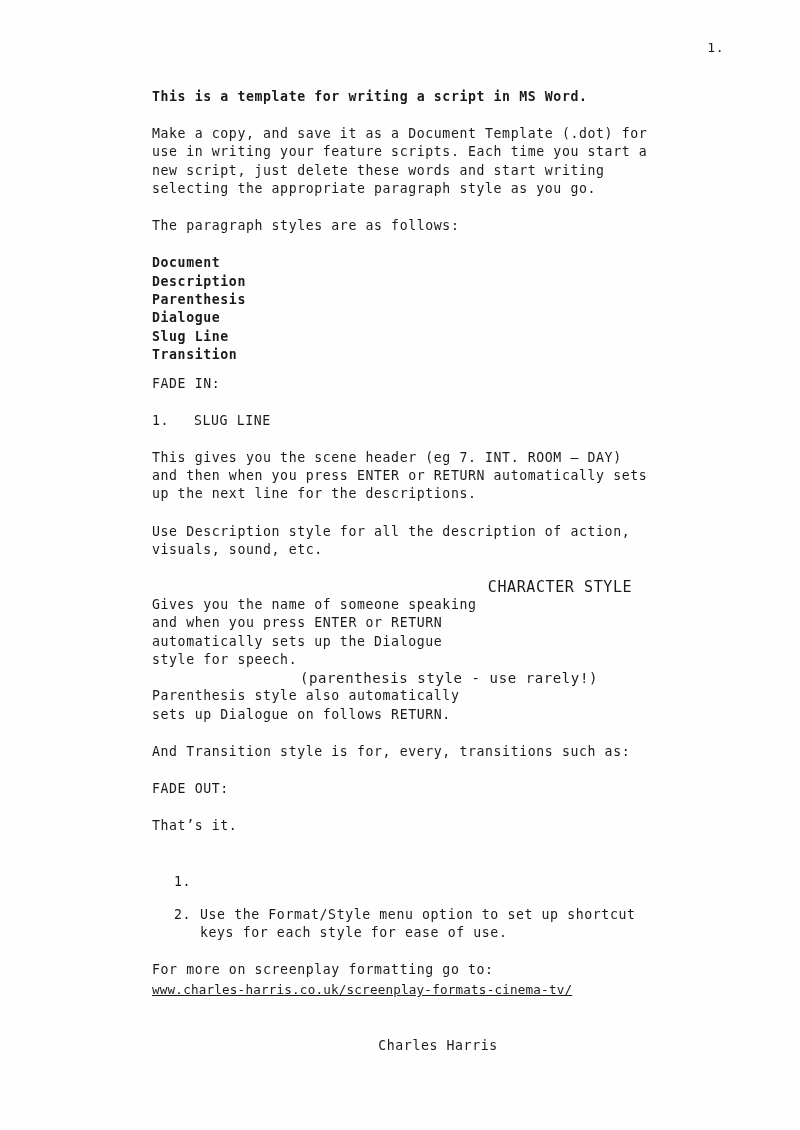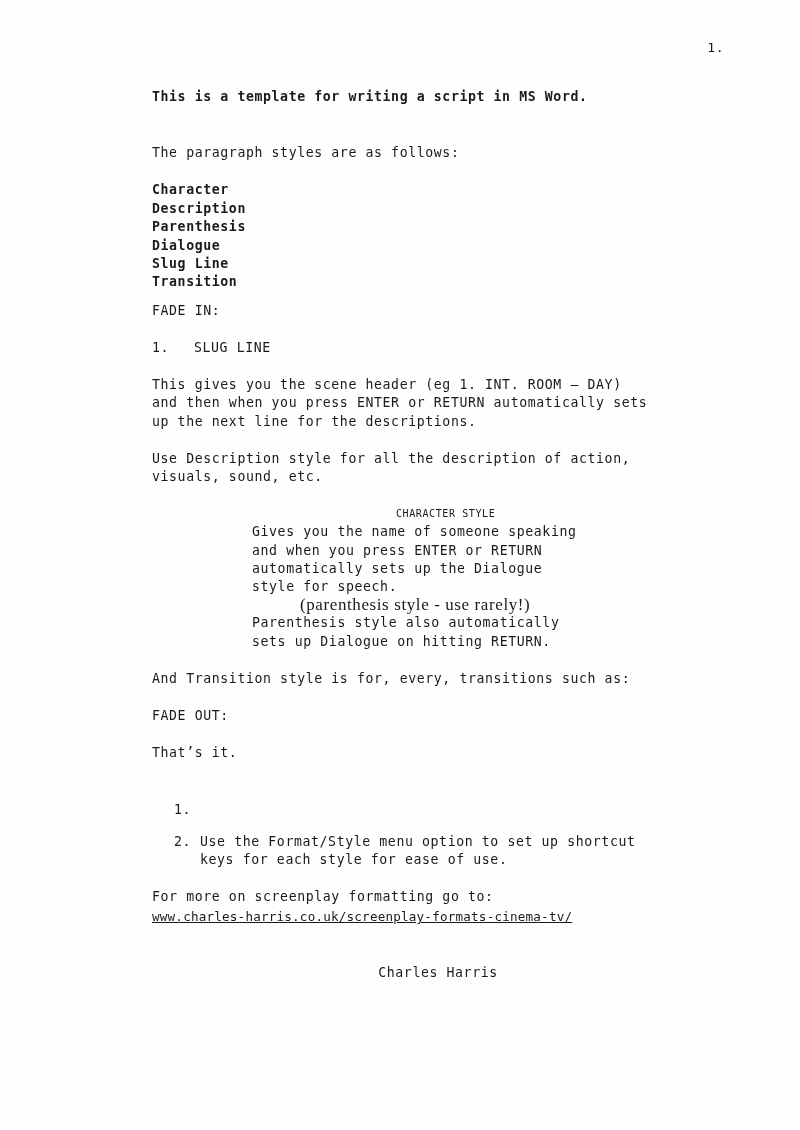--- a/index.html
+++ b/index.html
@@ -50,41 +50,39 @@
   .styles-list .para { line-height: 18.4px; }
   .right { text-align: left; }
   .slug-row {
     display: flex;
     font-size: 13.2px;
     line-height: 18.2px;
     letter-spacing: 0.6px;
   }
   .slug-num { width: 42px; }
   .indent-character {
-    margin-left: 100px;
     font-size: 13.2px;
     line-height: 18.2px;
     letter-spacing: 0.6px;
     white-space: pre-wrap;
   }
   .char-head {
     margin-left: 100px;
-    font-size: 10px;
-    line-height: 18.2px;
-    letter-spacing: 0.6px;
-    text-align: left;
+    font-size: 15px;
+    line-height: 18.2px;
+    letter-spacing: 0.6px;
+    text-align: center;
     padding-left: 144px;
   }
   .paren {
     margin-left: 100px;
     padding-left: 48px;
-    font-size: 17px;
-    line-height: 18.2px;
-    letter-spacing: 0.6px;
-    font-family: Liberation Serif, serif;
+    font-size: 14px;
+    line-height: 18.2px;
+    letter-spacing: 0.6px;
   }
   .rec-list {
     margin: 0;
     padding: 0;
     list-style: none;
   }
   .rec-item {
     display: flex;
     font-size: 13.2px;
     line-height: 18.2px;
@@ -114,68 +112,72 @@
     <div class="content">
 
       <div class="page-number">1.</div>
 
       <div style="height:48px"></div>
 
       <div class="para bold">This is a template for writing a script in MS Word.</div>
 
       <div class="gap-md"></div>
 
+      <div class="para">Make a copy, and save it as a Document Template (.dot) for
+use in writing your feature scripts. Each time you start a
+new script, just delete these words and start writing
+selecting the appropriate paragraph style as you go.</div>
 
       <div class="gap-md"></div>
 
       <div class="para">The paragraph styles are as follows:</div>
 
       <div class="gap-md"></div>
 
       <div class="styles-list">
-        <div class="para bold">Character</div>
+        <div class="para bold">Document</div>
         <div class="para bold">Description</div>
         <div class="para bold">Parenthesis</div>
         <div class="para bold">Dialogue</div>
         <div class="para bold">Slug Line</div>
         <div class="para bold">Transition</div>
       </div>
 
       <div class="gap-sm"></div>
 
       <div class="para right">FADE IN:</div>
 
       <div class="gap-md"></div>
 
       <div class="slug-row">
         <span class="slug-num">1.</span>
         <span>SLUG LINE</span>
       </div>
 
       <div class="gap-md"></div>
 
-      <div class="para">This gives you the scene header (eg 1. INT. ROOM – DAY)
+      <div class="para">This gives you the scene header (eg 7. INT. ROOM – DAY)
 and then when you press ENTER or RETURN automatically sets
 up the next line for the descriptions.</div>
 
       <div class="gap-md"></div>
 
       <div class="para">Use Description style for all the description of action,
 visuals, sound, etc.</div>
 
       <div class="gap-md"></div>
 
       <div class="char-head">CHARACTER STYLE</div>
       <div class="indent-character">Gives you the name of someone speaking
 and when you press ENTER or RETURN
 automatically sets up the Dialogue
 style for speech.</div>
       <div class="paren">(parenthesis style - use rarely!)</div>
       <div class="indent-character">Parenthesis style also automatically
-sets up Dialogue on hitting RETURN.</div>
+sets up Dialogue on follows RETURN.</div>
 
       <div class="gap-md"></div>
 
       <div class="para">And Transition style is for, every, transitions such as:</div>
 
       <div class="gap-md"></div>
 
       <div class="para right">FADE OUT:</div>
 
       <div class="gap-md"></div>

